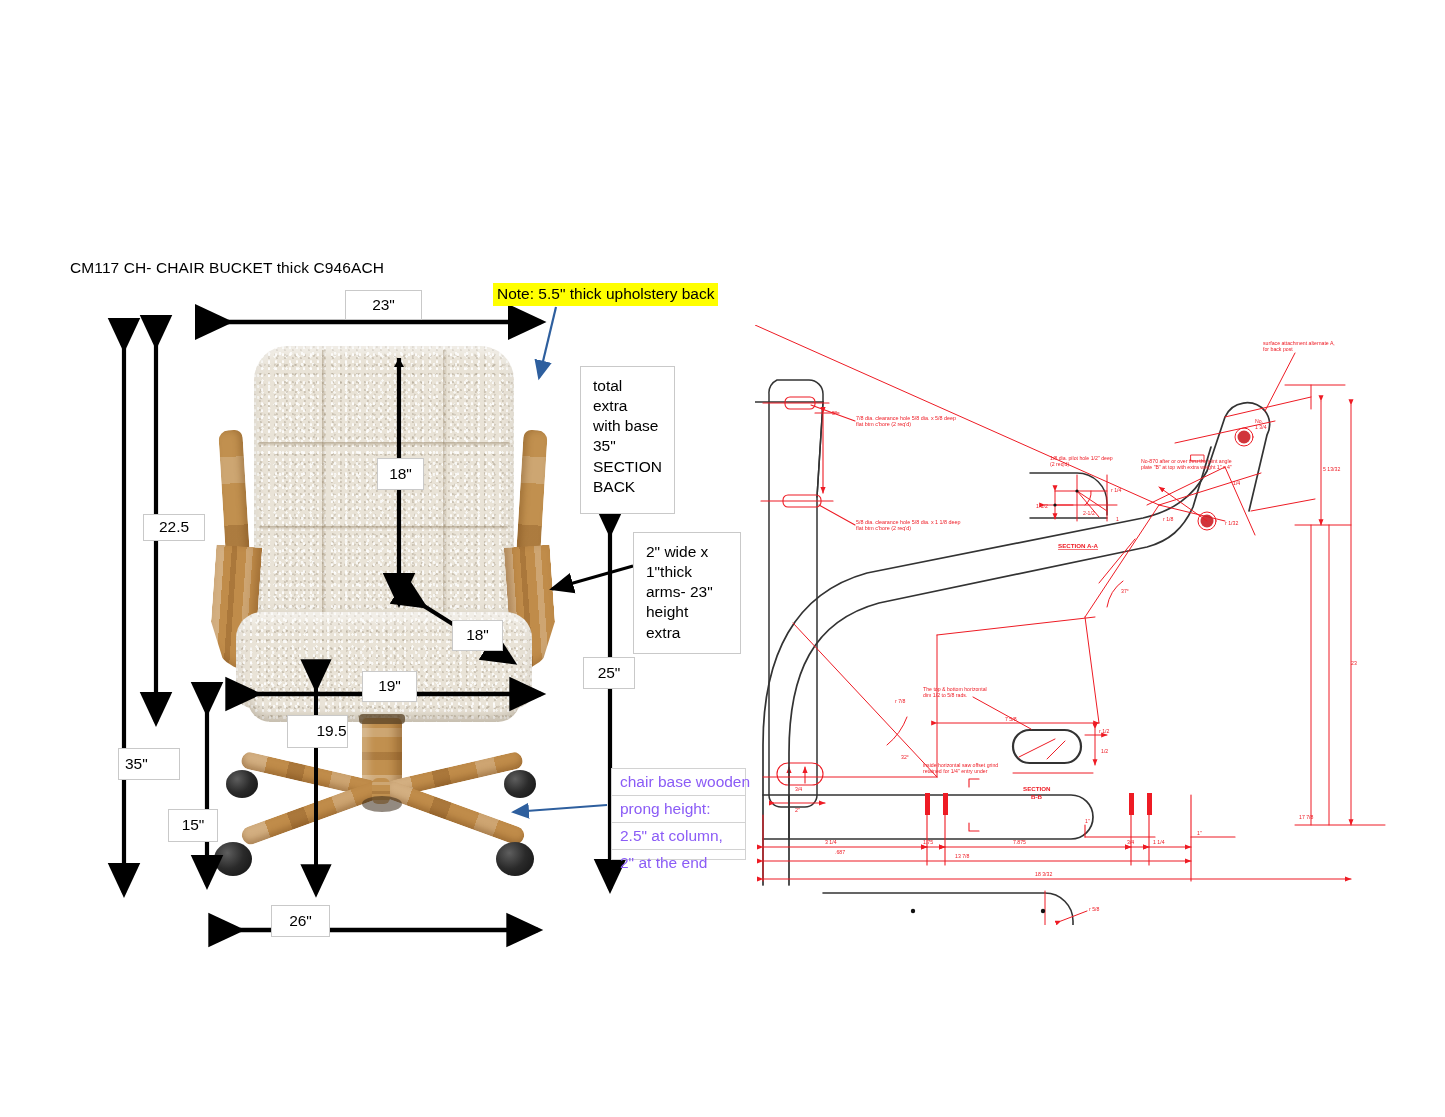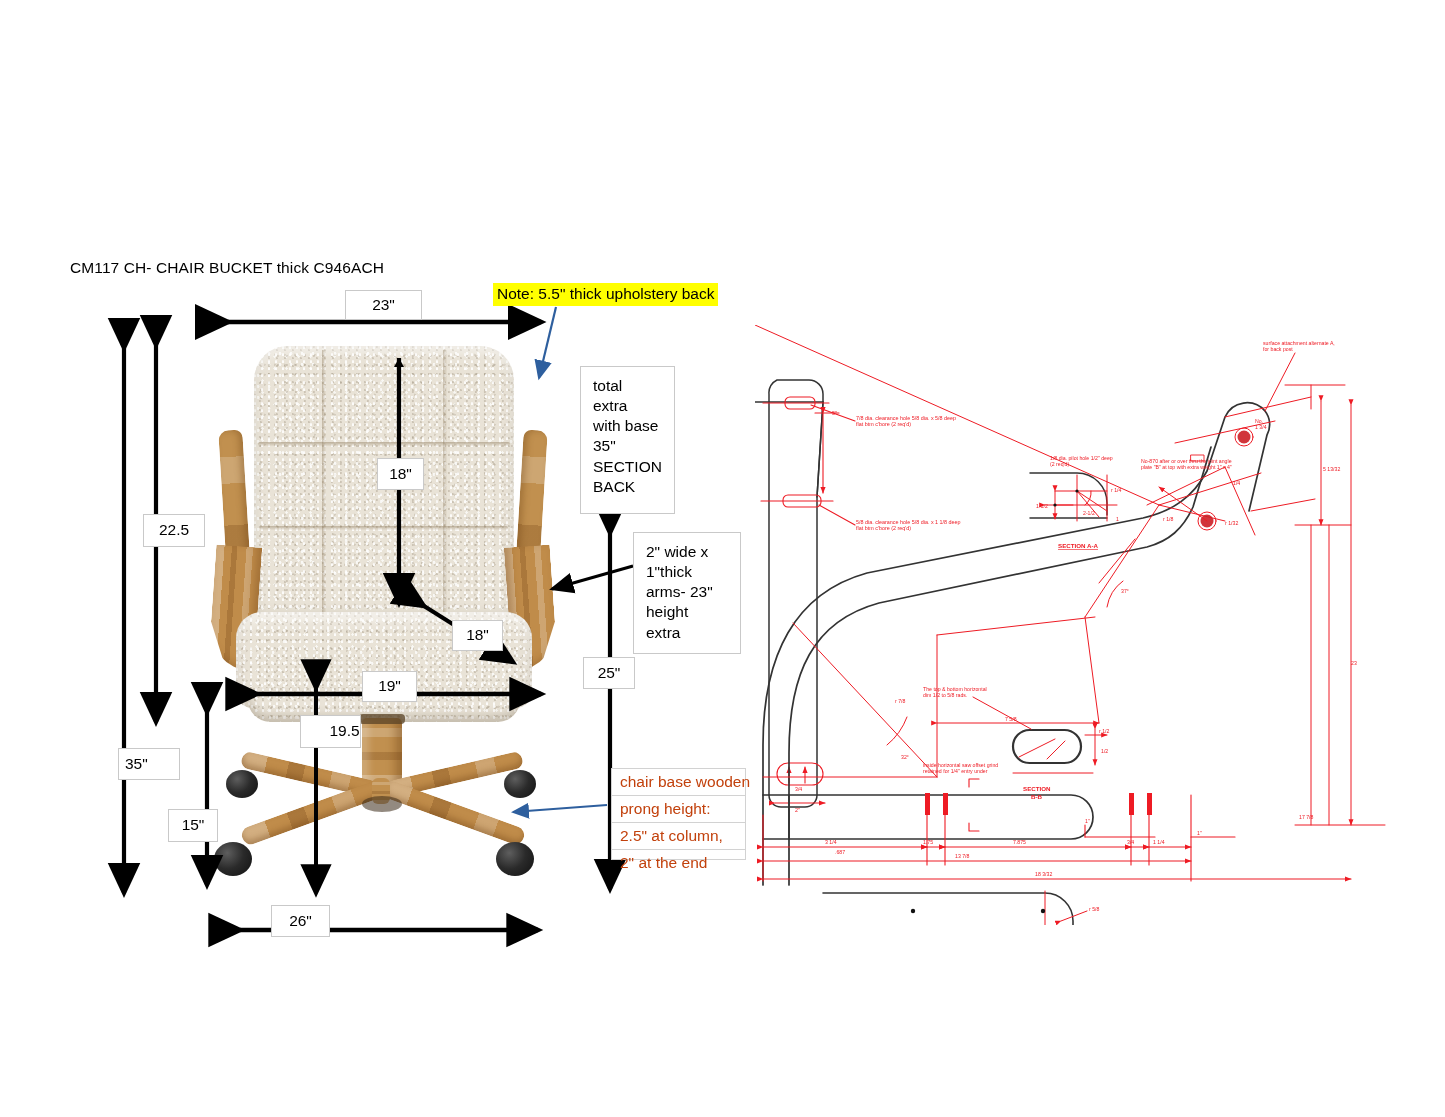--- a/index.html
+++ b/index.html
@@ -55,21 +55,21 @@
     padding: 9px 10px 8px 12px;
     line-height: 1.30;
   }
   .notebox span { display: block; white-space: nowrap; }
 
   
   .rowbox {
     border: 1px solid #d2d2d2;
     background: #ffffff;
     font-size: 15.5px;
-    color: #c2410c;
+    color: #8b5cf6;
     box-sizing: border-box;
   }
   .rowbox .r {
     padding: 2px 6px 2px 8px;
     border-bottom: 1px solid #d2d2d2;
     white-space: nowrap;
     line-height: 1.42;
   }
   .rowbox .r:last-child { border-bottom: none; }
 
@@ -296,23 +296,23 @@
   </svg>
 
   <div class="abs dimbox" style="left:345px; top:290px; width:77px; height:30px;">23"</div>
 
   <div class="abs dimbox" style="left:377px; top:458px; width:47px; height:32px;">18"</div>
 
   <div class="abs dimbox" style="left:452px; top:620px; width:51px; height:31px;">18"</div>
 
   <div class="abs dimbox" style="left:362px; top:671px; width:55px; height:31px;">19"</div>
 
-  <div class="abs dimbox" style="left:300px; top:715px; width:61px; height:33px;padding-left:28px;">19.5</div>
-
-  <div class="abs dimbox" style="left:143px; top:514px; width:62px; height:33px;">22.5</div>
+  <div class="abs dimbox" style="left:287px; top:715px; width:61px; height:33px;padding-left:28px;">19.5</div>
+
+  <div class="abs dimbox" style="left:143px; top:514px; width:62px; height:27px;">22.5</div>
 
   <div class="abs dimbox" style="left:118px; top:748px; width:62px; height:32px; justify-content:flex-start; padding-left:6px;">35"</div>
 
   <div class="abs dimbox" style="left:168px; top:809px; width:50px; height:33px;">15"</div>
 
   <div class="abs dimbox" style="left:583px; top:657px; width:52px; height:32px;">25"</div>
 
   <div class="abs dimbox" style="left:271px; top:905px; width:59px; height:32px;">26"</div>
 
   <div class="abs" id="note-highlight">Note: 5.5" thick upholstery back</div>

